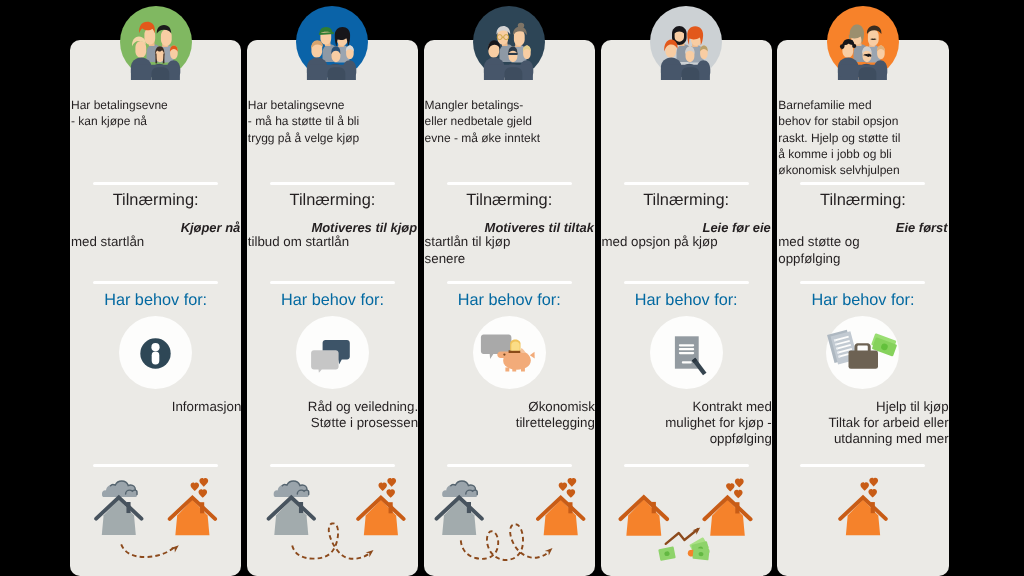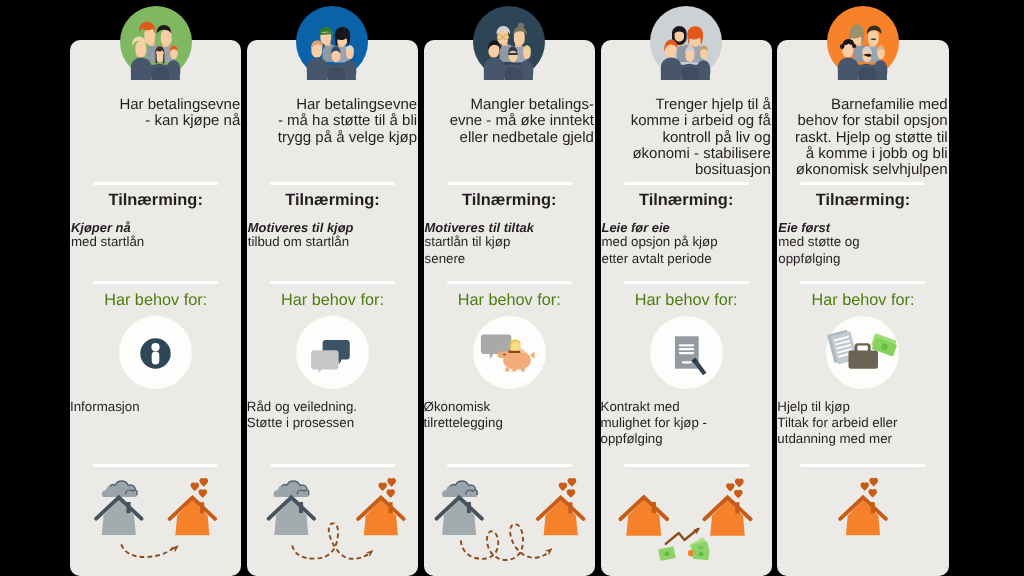--- a/index.html
+++ b/index.html
@@ -7,40 +7,40 @@
   body{width:1024px;height:576px;background:#000;overflow:hidden;
        font-family:"Liberation Sans",sans-serif;
        -webkit-font-smoothing:antialiased;text-rendering:geometricPrecision;}
   .board{position:relative;width:1024px;height:576px;background:#000;overflow:hidden;}
   .card{position:absolute;top:40px;width:171.3px;height:536px;
         background:#ebeae6;border-radius:10px;}
   .avatar{position:absolute;top:-34.5px;left:50%;margin-left:-36px;
           width:72px;height:72px;}
   .avatar svg{display:block;width:72px;height:72px;overflow:visible;}
   .headline{position:absolute;left:1px;right:1px;top:57.2px;
-        text-align:right;font-size:15px;line-height:16.3px;color:#231f20;}
+        text-align:left;font-size:12px;line-height:16.3px;color:#231f20;}
   .divider{position:absolute;left:23px;width:125px;height:3px;
         background:#ffffff;border-radius:1.5px;}
   .d1{top:141.5px;}
   .d2{top:240.5px;}
   .d3{top:423.5px;}
   .approach-label{position:absolute;left:1px;right:1px;top:151px;
-        text-align:center;font-size:16.4px;line-height:19px;color:#231f20;font-weight:bold;}
+        text-align:center;font-size:16.4px;line-height:19px;color:#231f20;}
   .approach-title{position:absolute;left:1px;right:1px;top:179.8px;
-        text-align:left;font-size:12.95px;line-height:16.3px;color:#231f20;
+        text-align:right;font-size:12.95px;line-height:16.3px;color:#231f20;
         font-weight:bold;font-style:italic;}
   .approach-sub{position:absolute;left:1px;right:1px;top:194.3px;
         font-size:13.3px;line-height:16.3px;color:#231f20;}
   .needs-label{position:absolute;left:1px;right:1px;top:250.5px;
-        text-align:center;font-size:16.25px;line-height:18px;color:#4d7c0f;}
+        text-align:center;font-size:16.25px;line-height:18px;color:#0369a1;}
   .icon-circle{position:absolute;top:276px;left:50%;margin-left:-36.5px;
         width:73px;height:73px;border-radius:50%;background:#fdfdfc;}
   .icon-circle svg{position:absolute;left:0;top:0;width:73px;height:73px;}
   .needs-body{position:absolute;left:0px;right:0px;top:358.8px;
-        text-align:left;font-size:13.32px;line-height:16.3px;color:#231f20;}
+        text-align:right;font-size:13.32px;line-height:16.3px;color:#231f20;}
   .scene{position:absolute;left:0;top:386px;width:171px;height:150px;}
   .scene svg{display:block;width:171px;height:150px;overflow:visible;}
 </style>
 </head>
 <body>
 
 <div class="board">
 <div class="card" style="left:70px">
   <div class="avatar">
         <svg viewBox="0 0 72 72" xmlns="http://www.w3.org/2000/svg">
@@ -242,22 +242,22 @@
             <path d="M47.1 74V61.5c0-4.0 2.8-7.3 6.4-7.3s6.4 3.3 6.4 7.3V74z" fill="#47566a"></path>
             <path d="M32.2 74V64.0c0-3.4 3.2-6.2 7.1-6.2s7.1 2.8 7.1 6.2V74z" fill="#3e4d5f"></path>
             <path d="M10.9 74V61.0c0-5.3 4.6-9.6 10.3-9.6s10.3 4.3 10.3 9.6V74z" fill="#47566a"></path>
             <path d="M10.9 63.2c0-2.5 2.1-4.5 4.7-4.5h40.0c2.6 0 4.7 2.0 4.7 4.5v3.4c0 2.5-2.1 4.5-4.7 4.5H15.6c-2.6 0-4.7-2.0-4.7-4.5z" fill="#47566a"></path>
             <path d="M31.5 76V67.5c0-3.4 2.8-6.2 6.3-6.2h5.2c3.5 0 6.3 2.8 6.3 6.2V76z" fill="#3e4d5f"></path>
           </g>
         </svg>
       </div>
   <div class="headline">
     <div>Mangler betalings-</div>
+    <div>eller nedbetale gjeld</div>
     <div>evne - må øke inntekt</div>
-    <div>eller nedbetale gjeld</div>
   </div>
   <div class="divider d1"></div>
   <div class="approach-label">Tilnærming:</div>
   <div class="approach-title">Motiveres til tiltak</div>
   <div class="approach-sub">
     <div>startlån til kjøp</div>
     <div>senere</div>
   </div>
   <div class="divider d2"></div>
   <div class="needs-label">Har behov for:</div>
@@ -334,33 +334,25 @@
             <path d="M35.5 46.6c0-3.4 2.0-6.1 4.45-6.1s4.45 2.7 4.45 6.1v3.3c0 3.4-2.0 6.1-4.45 6.1s-4.45-2.7-4.45-6.1z" fill="#f8cda3"></path>
             <path d="M35.3 47.9c-.4-4.7 1.7-7.5 4.65-7.5 3.0 0 4.9 2.8 4.45 7.5-1.0-2.2-2.5-3.2-4.45-3.2-2.0 0-3.6 1.0-4.65 3.2z" fill="#cfcfcf"></path>
             <path d="M47.1 74V61.5c0-4.0 2.8-7.3 6.4-7.3s6.4 3.3 6.4 7.3V74z" fill="#47566a"></path>
             <path d="M32.2 74V64.0c0-3.4 3.2-6.2 7.1-6.2s7.1 2.8 7.1 6.2V74z" fill="#3e4d5f"></path>
             <path d="M10.9 74V61.0c0-5.3 4.6-9.6 10.3-9.6s10.3 4.3 10.3 9.6V74z" fill="#47566a"></path>
             <path d="M10.9 63.2c0-2.5 2.1-4.5 4.7-4.5h40.0c2.6 0 4.7 2.0 4.7 4.5v3.4c0 2.5-2.1 4.5-4.7 4.5H15.6c-2.6 0-4.7-2.0-4.7-4.5z" fill="#47566a"></path>
             <path d="M31.5 76V67.5c0-3.4 2.8-6.2 6.3-6.2h5.2c3.5 0 6.3 2.8 6.3 6.2V76z" fill="#3e4d5f"></path>
           </g>
         </svg>
       </div>
-  <div class="headline">
-    <div>Trenger hjelp til å</div>
-    <div>komme i arbeid og få</div>
-    <div>kontroll på liv og</div>
-    <div>økonomi - stabilisere</div>
-    <div>bosituasjon</div>
-  </div>
   <div class="divider d1"></div>
   <div class="approach-label">Tilnærming:</div>
   <div class="approach-title">Leie før eie</div>
   <div class="approach-sub">
     <div>med opsjon på kjøp</div>
-    <div>etter avtalt periode</div>
   </div>
   <div class="divider d2"></div>
   <div class="needs-label">Har behov for:</div>
   <div class="icon-circle">
         <svg viewBox="0 0 73 73" xmlns="http://www.w3.org/2000/svg">
           <rect x="24.9" y="20.3" width="23.8" height="32.4" fill="#939ba1"></rect>
           <rect x="28.8" y="28.2" width="15.4" height="2.2" rx="1.1" fill="#fdfdfc"></rect>
           <rect x="28.8" y="32.1" width="15.4" height="2.2" rx="1.1" fill="#fdfdfc"></rect>
           <rect x="28.8" y="36.0" width="15.4" height="2.2" rx="1.1" fill="#fdfdfc"></rect>
           <rect x="31.8" y="45.3" width="10.0" height="2.2" rx="1.1" fill="#fdfdfc"></rect>

